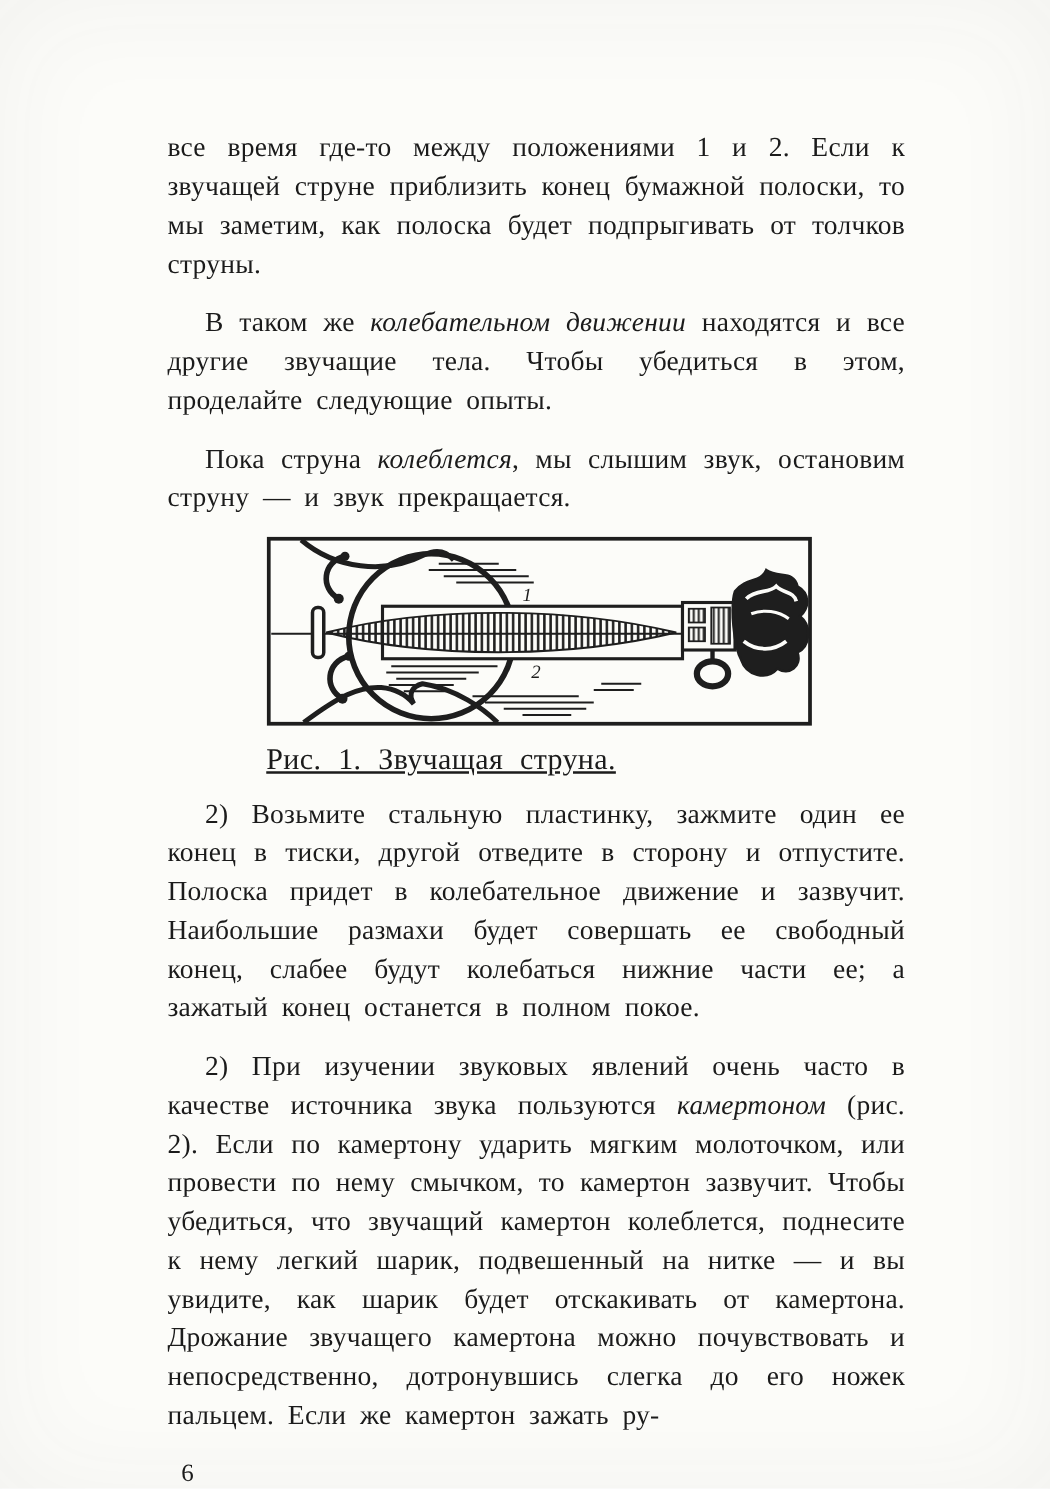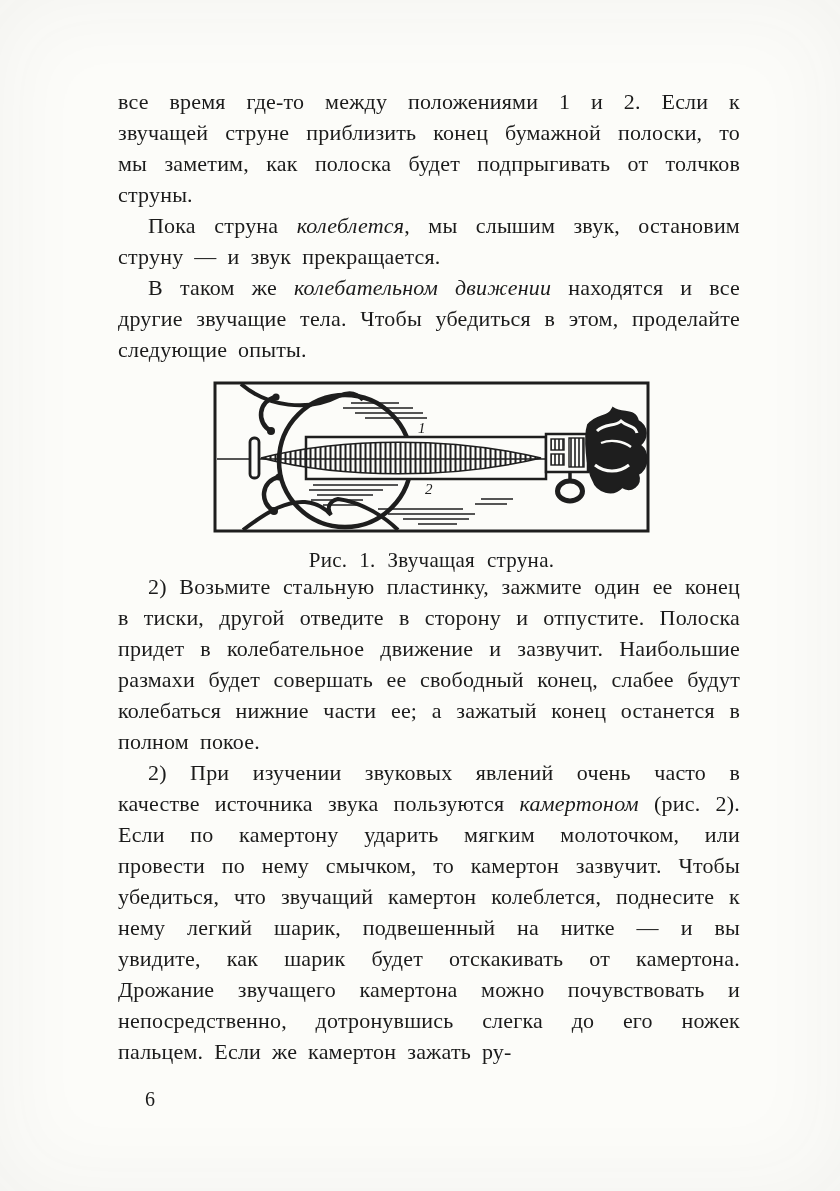--- a/index.html
+++ b/index.html
@@ -11,60 +11,61 @@
     font-family:"Liberation Serif","DejaVu Serif",serif;
     color:#1b1b1b;
     box-shadow: inset 0 0 90px rgba(60,60,55,0.05);
   }
   .text-block {
     position:absolute;
     left:118px; top:86px;
     width:622px;
   }
   p.para {
-    margin:0;
+    margin:16px;
     font-size:22px;
     line-height:31px;
     text-align:justify;
     word-spacing:0.24em;
     letter-spacing:0.2px;
   }
   p.indent { text-indent:30px; }
   .it { font-style:italic; }
   .figure-wrap {
     margin:16px 0 0 95px;
     width:437px;
   }
   .figure-wrap svg { display:block; }
   .caption {
     margin:16px 0 0 0;
-    font-size:21px;
+    font-size:24px;
     line-height:22px;
-    text-align:center;
+    text-align:left;
     word-spacing:0.3em;
     letter-spacing:0.3px;
+    text-decoration:underline;
   }
   .after-fig { margin-top:26px; }
   .page-num {
     margin:20px 0 0 27px;
     font-size:20px;
     line-height:24px;
   }
 </style>
 </head>
 <body>
 
 <div class="page">
   <div class="text-block">
 
     <p class="para"><span>все время где-то между положениями 1 и 2. Если к звучащей струне приблизить конец бумажной полоски, то мы заметим, как полоска будет подпрыгивать от толчков струны.</span></p>
 
+    <p class="para indent"><span>В таком же </span><span class="it">колебательном движении</span><span> находятся и все другие звучащие тела. Чтобы убедиться в этом, проделайте следующие опыты.</span></p>
+
     <p class="para indent"><span>Пока струна </span><span class="it">колеблется</span><span>, мы слышим звук, остановим струну — и звук прекращается.</span></p>
-
-    <p class="para indent"><span>В таком же </span><span class="it">колебательном движении</span><span> находятся и все другие звучащие тела. Чтобы убедиться в этом, проделайте следующие опыты.</span></p>
 
     <div class="figure-wrap">
       <svg width="437" height="152" viewBox="0 0 437 152" xmlns="http://www.w3.org/2000/svg">
         <defs>
           <pattern id="comb" width="5" height="8" patternUnits="userSpaceOnUse">
             <line x1="2.5" y1="0" x2="2.5" y2="8" stroke="#1e1e1e" stroke-width="2"></line>
           </pattern>
           <pattern id="comb2" width="4" height="8" patternUnits="userSpaceOnUse">
             <line x1="2" y1="0" x2="2" y2="8" stroke="#1e1e1e" stroke-width="1.6"></line>
           </pattern>

